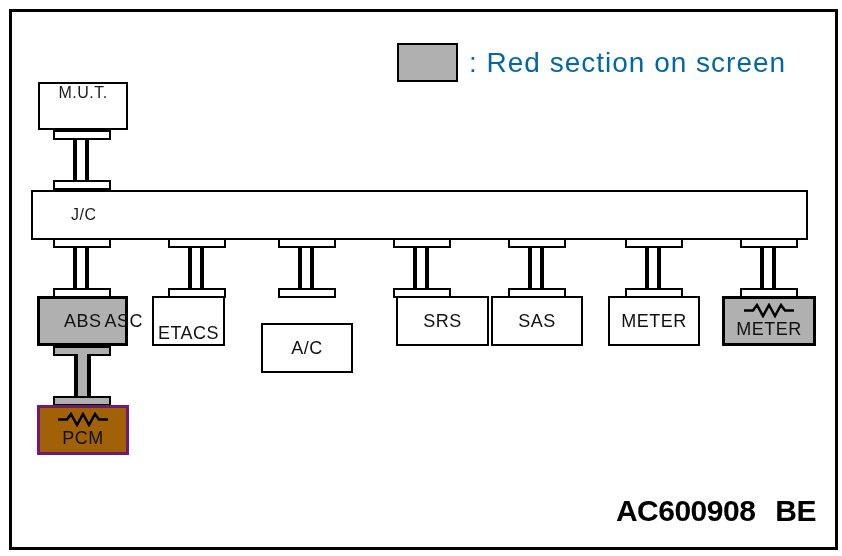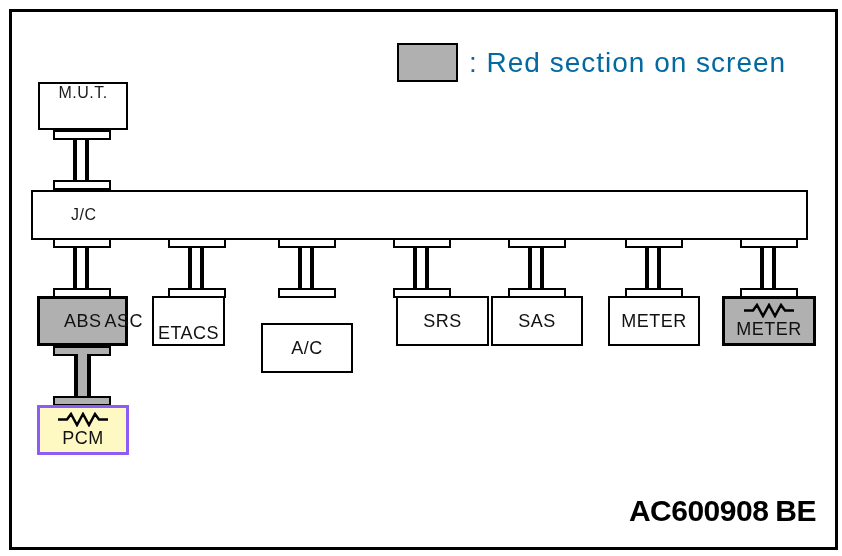--- a/index.html
+++ b/index.html
@@ -63,29 +63,29 @@
   .abs-split { display:flex; width:100%; height:100%; align-items:center;padding-left:24px; }
   .abs-half { flex:1; display:flex; align-items:center; justify-content:center; }
   .dashed-divider {
     width:3px; flex:none;
     background:repeating-linear-gradient(to bottom,#000 0 5px,transparent 5px 10px);
   }
   .stacked { display:flex; flex-direction:column; align-items:center; justify-content:center; gap:1px; }
   .resistor { display:block; }
   .pcm-box {
     position:absolute; left:37px; top:405px; width:92px; height:50px;
-    border:3px solid #8b5cf6; background:#fef9c3;
+    border:3px solid #701a75; background:#a16207;
     display:flex; align-items:center; justify-content:center;
     font-size:18px; letter-spacing:0.5px; color:#111;
   }
   
   .figure-code {
     position:absolute; top:494px; right:26px;
     font-size:30px; font-weight:bold; color:#000;
-    display:flex; gap:7px; letter-spacing:-0.5px;
+    display:flex; gap:20px; letter-spacing:-0.5px;
   }
 </style>
 </head>
 <body>
 
 <div class="frame"></div>
 
 <div class="legend">
   <div class="legend-swatch"></div>
   <span class="legend-label">: Red section on screen</span>

